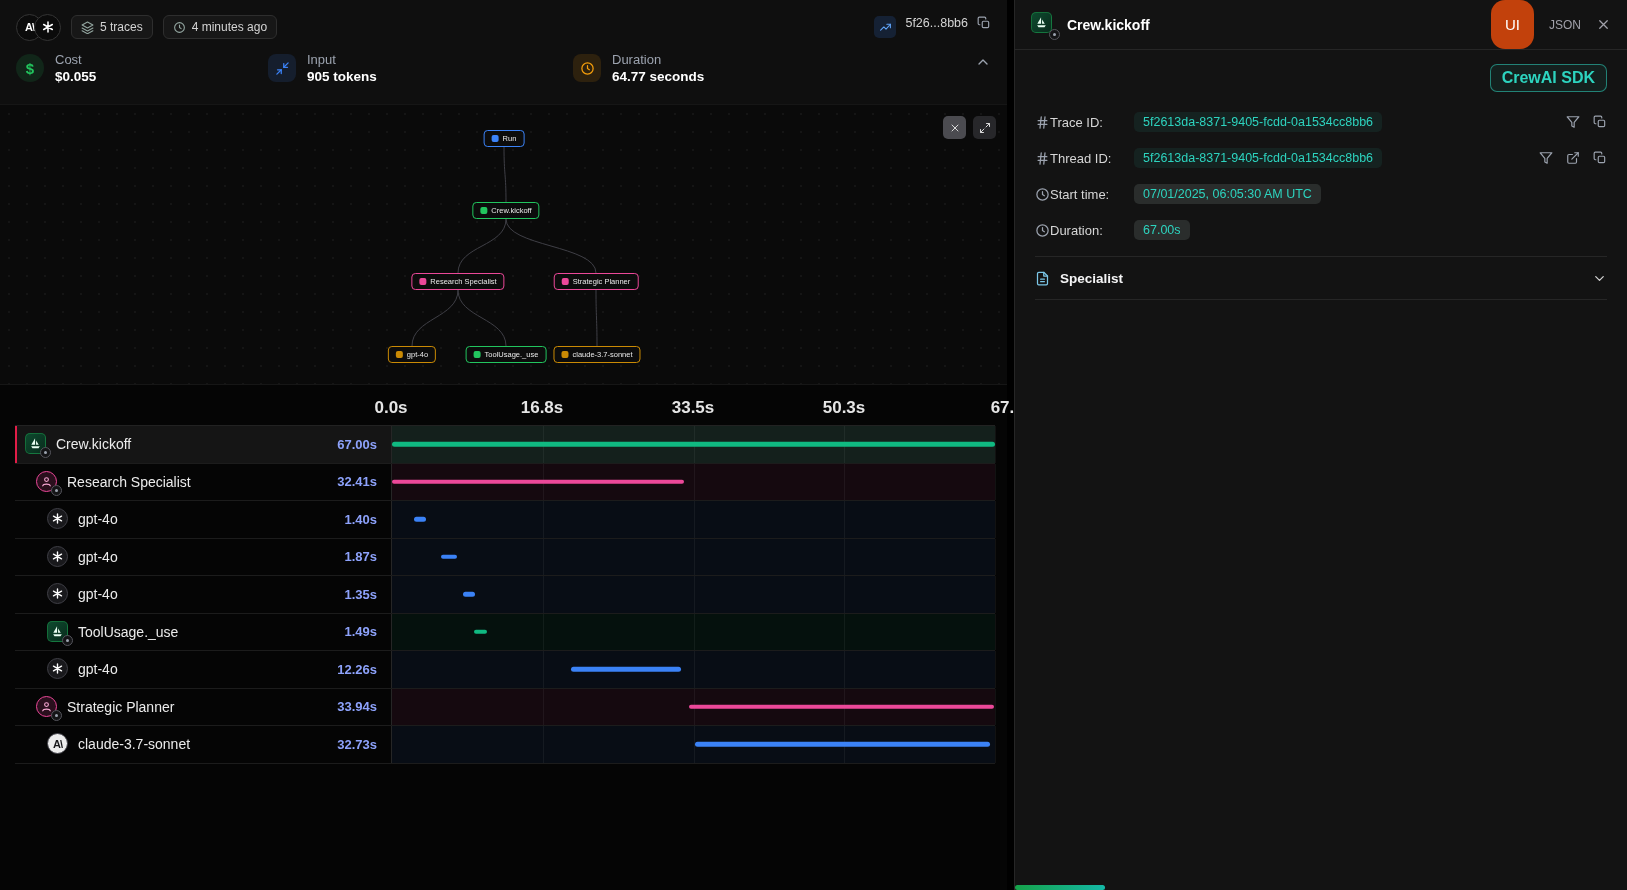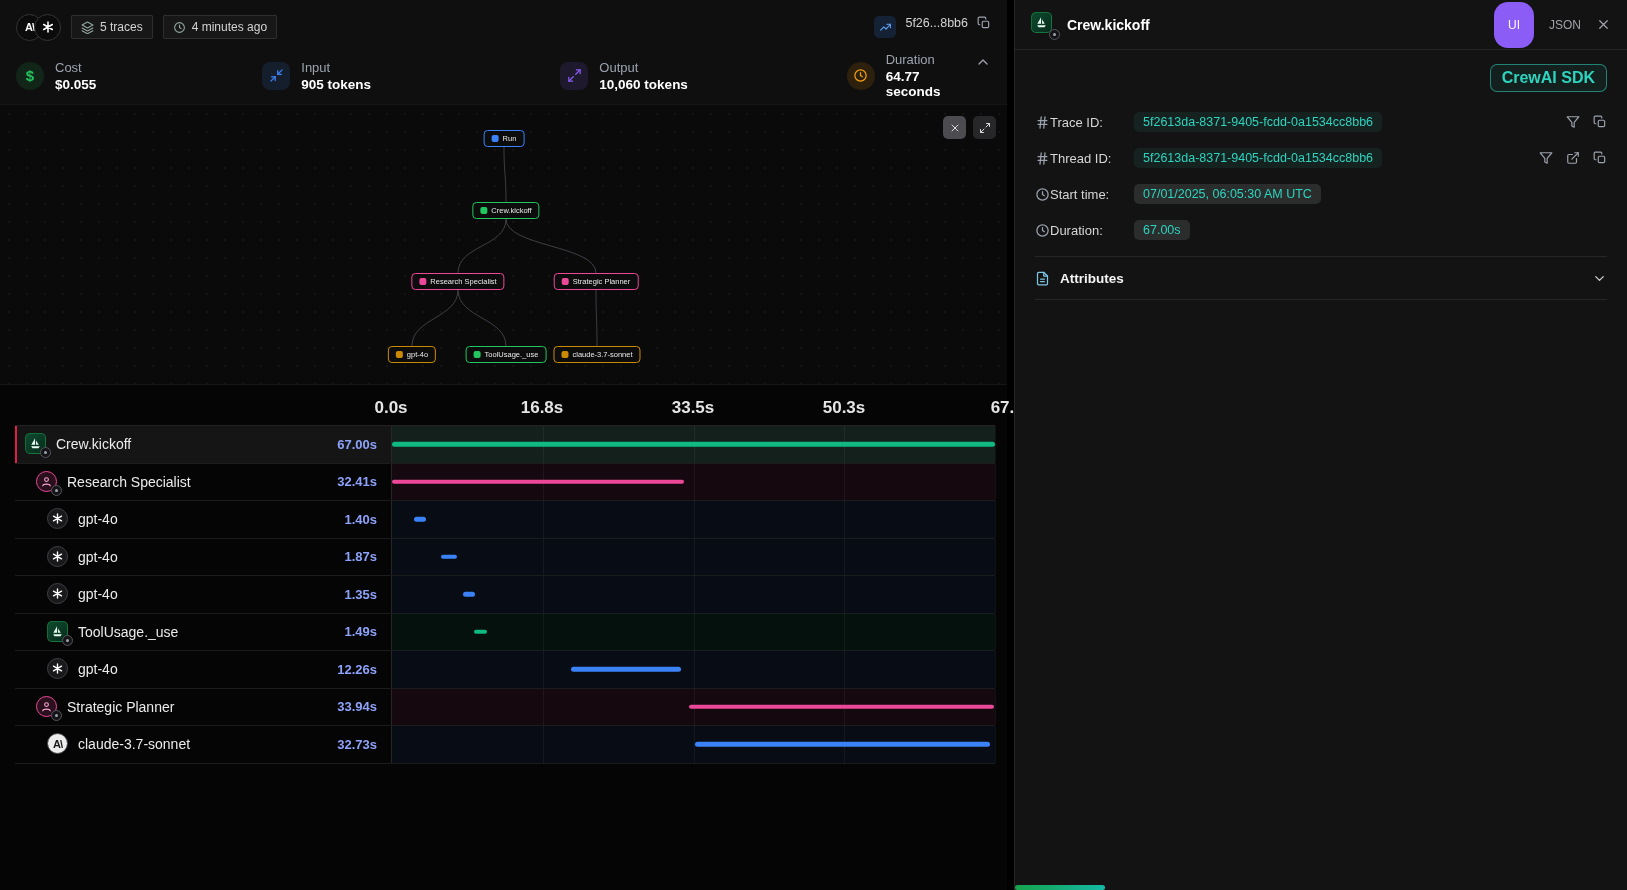--- a/index.html
+++ b/index.html
@@ -17,21 +17,21 @@
 
   .head-card { background:#0f0f0f; height:104px; }
   .topbar { display:flex; align-items:center; gap:10px; padding:10px 16px 4px; height:48px; }
   .logos { display:flex; align-items:center; }
   .logo-circ { width:27px; height:27px; border-radius:50%; background:#0b0b0b; border:1px solid #343434;
     display:inline-flex; align-items:center; justify-content:center; color:#fff; }
   .logo-circ + .logo-circ { margin-left:-9px; }
   .logo-circ .ic { width:14px; height:14px; }
   .atext { font-weight:bold; font-size:11px; letter-spacing:-1px; }
   .pill { display:inline-flex; align-items:center; gap:6px; background:#171717; border:1px solid #2e2e2e;
-    border-radius:1px; padding:3px 9px; font-size:12px; color:#d4d4d4; height:24px; }
+    border-radius:6px; padding:3px 9px; font-size:12px; color:#d4d4d4; height:24px; }
   .pill .ic { width:13px; height:13px; color:#93a6a0; }
   .topbar-right { margin-left:auto; display:flex; gap:9px; }
   .chart-btn { width:22px; height:22px; border-radius:5px; background:rgba(59,130,246,.16); color:#60a5fa; }
   .chart-btn .ic, .chart-btn { display:inline-flex; align-items:center; justify-content:center; }
   .chart-btn svg { width:13px; height:13px; }
   .trace-short { font-size:12.5px; color:#d4d4d4; }
   .copy-btn { width:14px; height:14px; color:#9ca3af; display:inline-flex; }
 
   .stats { display:flex; align-items:flex-start; padding:4px 16px 0; height:56px; }
   .stats-items { display:flex; flex:1; }
@@ -91,21 +91,21 @@
   .wtrack { flex:1; position:relative; border-left:1px solid #262626; }
   .gridline { position:absolute; top:0; bottom:0; width:1px; background:rgba(255,255,255,.055); }
   .wbar { position:absolute; top:50%; transform:translateY(-50%); height:4.5px; border-radius:3px; }
 
   
   .right { flex:1; background:#131313; border-left:1px solid #262626; position:relative; display:flex; flex-direction:column; }
   .rp-header { display:flex; align-items:center; gap:11px; padding:0 16px; height:50px; border-bottom:1px solid #262626; flex:none; }
   .rp-crew { position:relative; width:25px; height:25px; flex:none; }
   .rp-title { font-size:14px; font-weight:bold; color:#fff; }
   .rp-actions { margin-left:auto; display:flex; align-items:center; gap:15px; }
-  .tab-ui { background:#8b5cf6; color:#fff; border-radius:14px; padding:16px 14px; font-size:12px; cursor:pointer; }
+  .tab-ui { background:#c2410c; color:#fff; border-radius:14px; padding:16px 14px; font-size:15px; cursor:pointer; }
   .tab-json { color:#a1a1aa; font-size:12px; cursor:pointer; }
   .rp-close { width:15px; height:15px; color:#a1a1aa; display:inline-flex; cursor:pointer; }
   .rp-body { padding:14px 20px 0; flex:1; }
   .sdk-row { display:flex; justify-content:flex-end; margin-bottom:12px; }
   .sdk-badge { color:#2dd4bf; border:1px solid rgba(45,212,191,.55); background:rgba(45,212,191,.07);
     border-radius:7px; padding:4px 11px; font-size:16px; font-weight:bold; }
   .drow { display:flex; align-items:center; height:36px; }
   .drow-icon { width:15px; height:15px; color:#9ca3af; display:inline-flex; flex:none; }
   .drow-icon svg { width:100%; height:100%; }
   .drow-label { font-size:13px; color:#d6d6d6; width:84px; flex:none; }
@@ -198,34 +198,20 @@
                   <path d="M14 10l7-7"></path>
                   <path d="M3 21l7-7"></path>
                 </svg>
               </span>
               <span class="stat-text">
                 <span class="stat-label">Input</span>
                 <span class="stat-value">905 tokens</span>
               </span>
             </div>
             <div class="stat">
-              <span class="stat-icon" style="color:#8b5cf6;background:rgba(139,92,246,0.13)">
-                <svg viewBox="0 0 24 24" fill="none" stroke="currentColor" stroke-width="2" stroke-linecap="round" stroke-linejoin="round">
-                  <path d="M15 3h6v6"></path>
-                  <path d="M9 21H3v-6"></path>
-                  <path d="M21 3l-7 7"></path>
-                  <path d="M3 21l7-7"></path>
-                </svg>
-              </span>
-              <span class="stat-text">
-                <span class="stat-label">Output</span>
-                <span class="stat-value">10,060 tokens</span>
-              </span>
-            </div>
-            <div class="stat">
               <span class="stat-icon" style="color:#f59e0b;background:rgba(245,158,11,0.13)">
                 <svg viewBox="0 0 24 24" fill="none" stroke="currentColor" stroke-width="2" stroke-linecap="round" stroke-linejoin="round">
                   <circle cx="12" cy="12" r="9"></circle>
                   <path d="M12 7.5V12l3 2"></path>
                 </svg>
               </span>
               <span class="stat-text">
                 <span class="stat-label">Duration</span>
                 <span class="stat-value">64.77 seconds</span>
               </span>
@@ -576,21 +562,21 @@
           </div>
         </div>
       <div class="attr-section">
         <span class="drow-icon attr-ic" id="attr-doc-slot">
             <svg viewBox="0 0 24 24" fill="none" stroke="currentColor" stroke-width="2" stroke-linecap="round" stroke-linejoin="round">
               <path d="M14 2H6a2 2 0 0 0-2 2v16a2 2 0 0 0 2 2h12a2 2 0 0 0 2-2V8z"></path>
               <path d="M14 2v6h6"></path>
               <path d="M9 13h6M9 17h6"></path>
             </svg>
           </span>
-        <span class="attr-label">Attributes</span>
+        <span class="attr-label">Specialist</span>
         <span class="attr-chevron ic" id="attr-chevron-slot">
             <svg viewBox="0 0 24 24" fill="none" stroke="currentColor" stroke-width="2" stroke-linecap="round" stroke-linejoin="round">
               <path d="M6 9l6 6 6-6"></path>
             </svg>
           </span>
       </div>
     </div>
     <div class="rp-scrollthumb"></div>
   </div>
 

